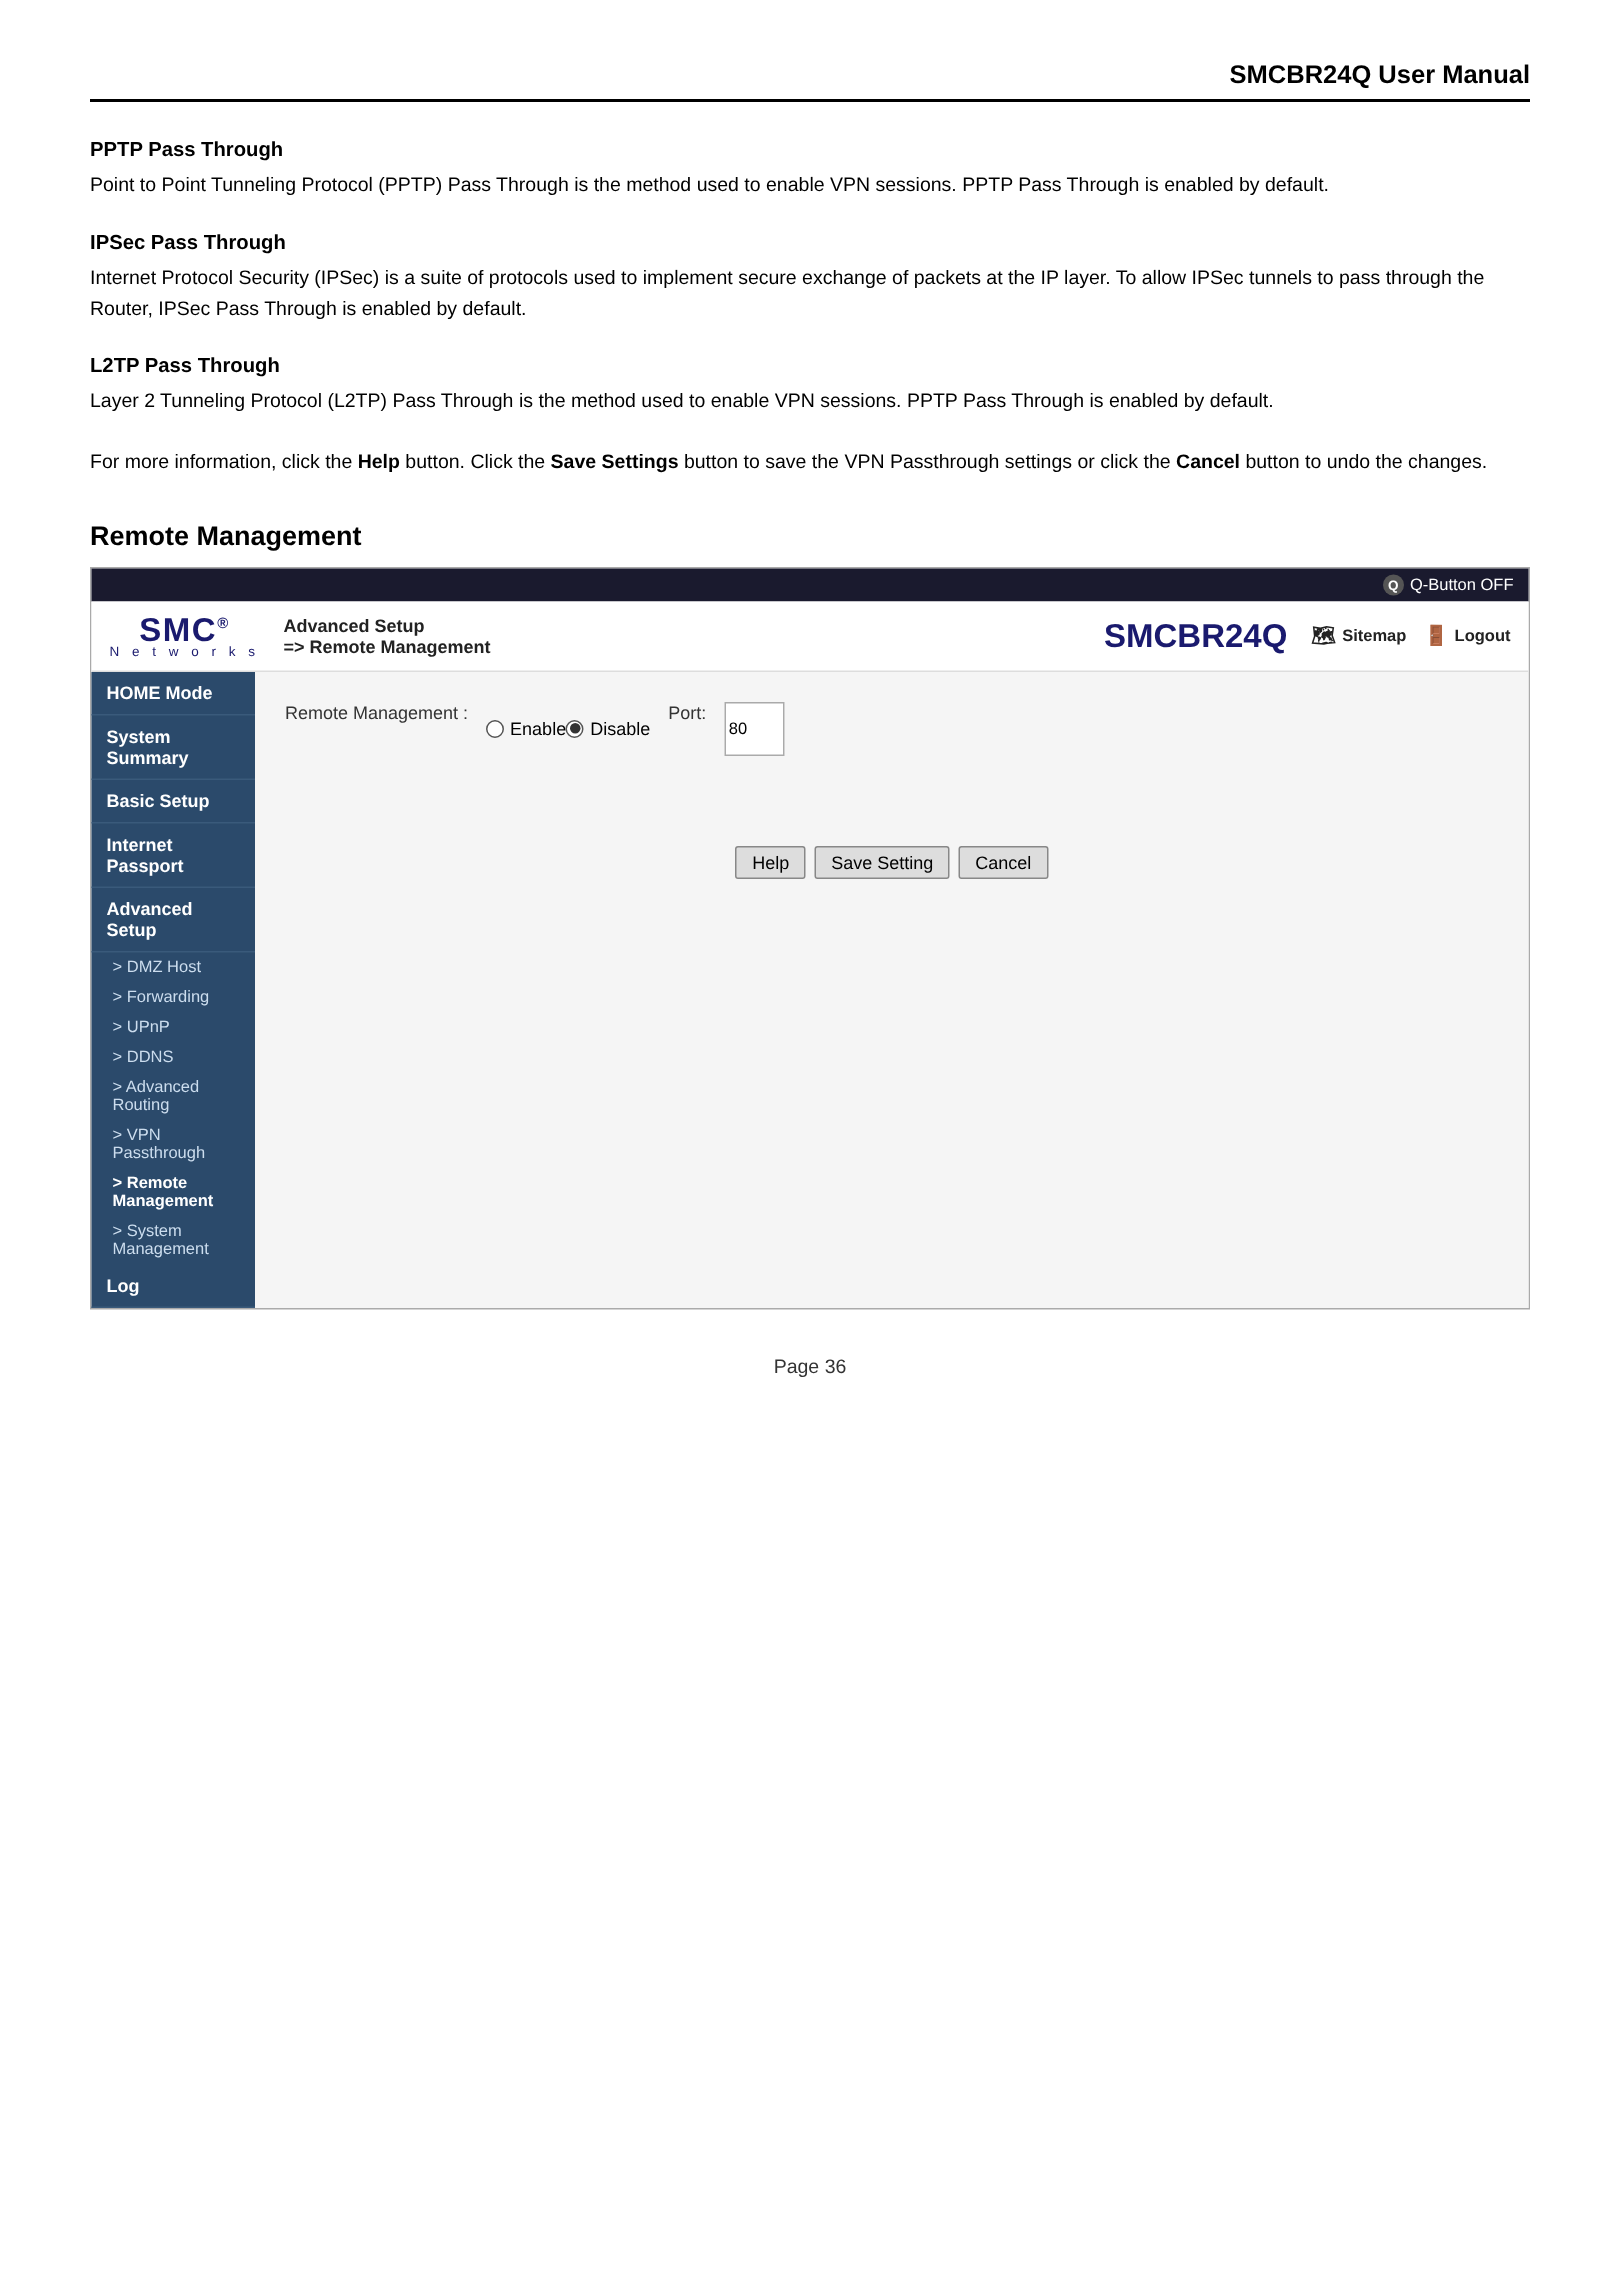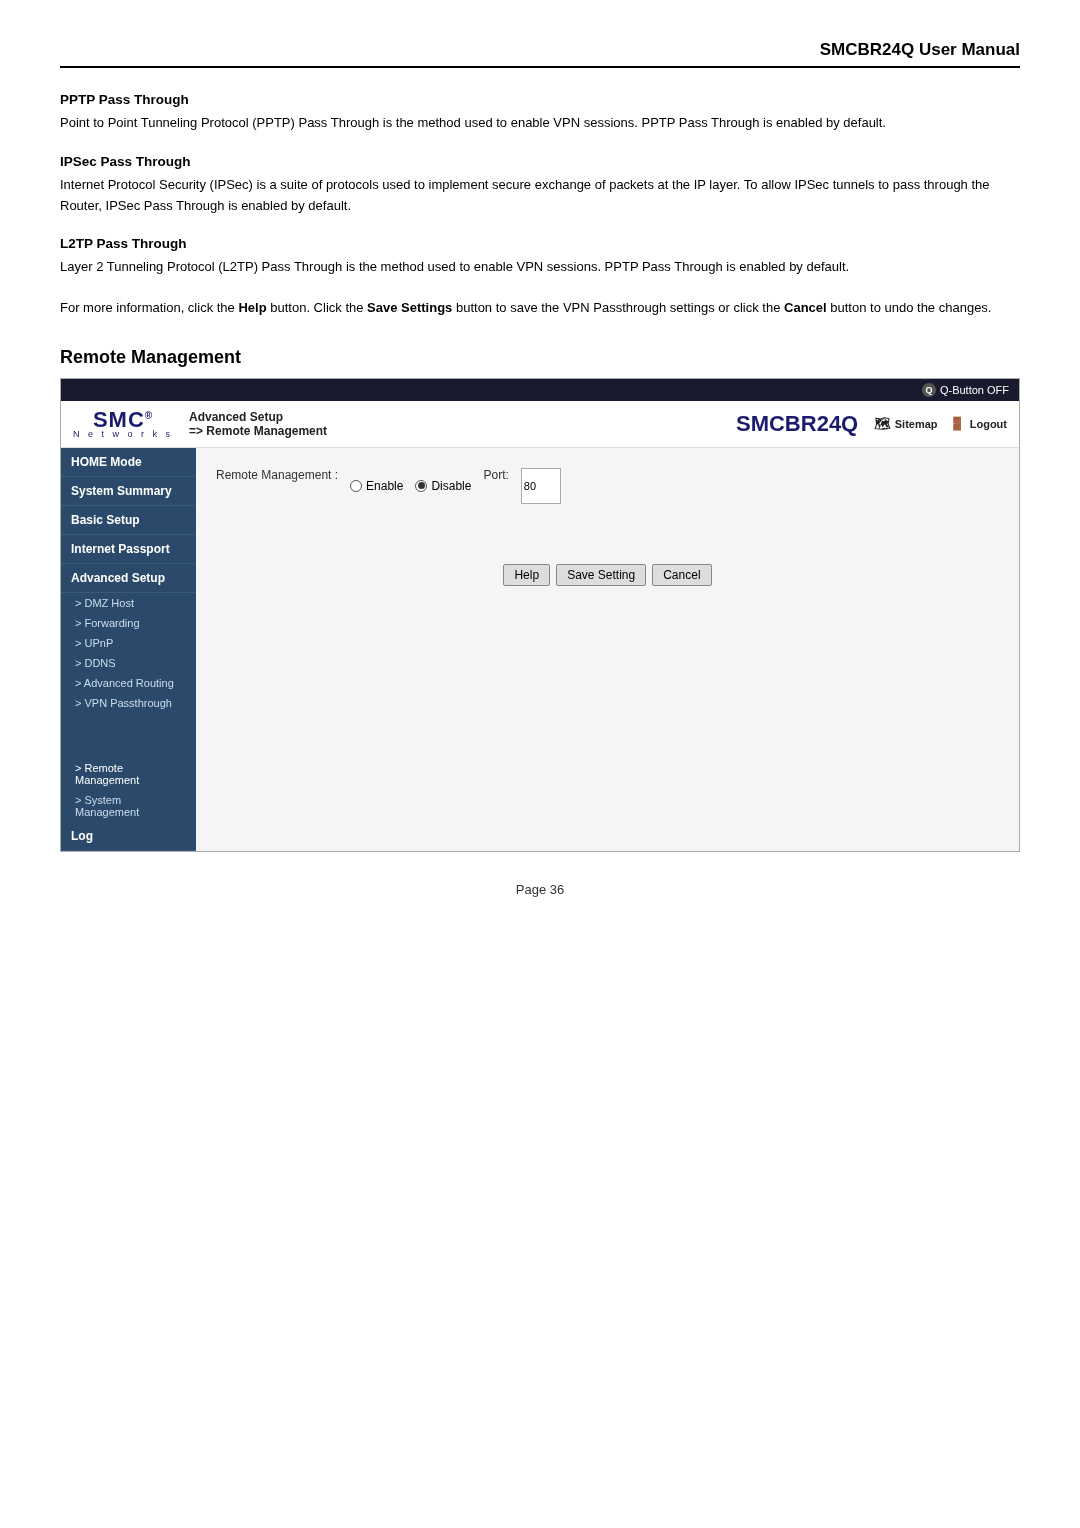--- a/index.html
+++ b/index.html
@@ -185,21 +185,21 @@
     }
 
     
     .router-body {
       display: flex;
       min-height: 400px;
     }
 
     
     .sidebar {
-      width: 135px;
+      width: 109px;
       background: #2b4a6b;
       flex-shrink: 0;
     }
 
     .sidebar-item {
       padding: 7px 10px;
       font-size: 12px;
       font-weight: bold;
       color: #fff;
       cursor: pointer;
@@ -235,21 +235,20 @@
 
     .content-label {
       font-size: 12px;
       color: #333;
       white-space: nowrap;
     }
 
     .radio-group {
       display: flex;
       align-items: center;
-      gap: 12px;
     }
 
     .radio-option {
       display: flex;
       align-items: center;
       gap: 4px;
       font-size: 12px;
     }
 
     .port-input {
@@ -388,21 +387,21 @@
         <div class="sidebar-item">System Summary</div>
         <div class="sidebar-item">Basic Setup</div>
         <div class="sidebar-item">Internet Passport</div>
         <div class="sidebar-item">Advanced Setup</div>
         <div class="sidebar-item sub">&gt; DMZ Host</div>
         <div class="sidebar-item sub">&gt; Forwarding</div>
         <div class="sidebar-item sub">&gt; UPnP</div>
         <div class="sidebar-item sub">&gt; DDNS</div>
         <div class="sidebar-item sub">&gt; Advanced Routing</div>
         <div class="sidebar-item sub">&gt; VPN Passthrough</div>
-        <div class="sidebar-item sub active-sub" style="color:#fff;font-weight:normal;margin-top:45px;">&gt; Remote Management</div>
+        <div class="sidebar-item sub active-sub" style="color:#fff;font-weight:bold;">&gt; Remote Management</div>
         <div class="sidebar-item sub">&gt; System Management</div>
         <div class="sidebar-item">Log</div>
       </div>
 
       <div class="router-content">
         <div class="content-row">
           <span class="content-label">Remote Management :</span>
           <div class="radio-group">
             <div class="radio-option">
               <span class="radio-empty"></span>

